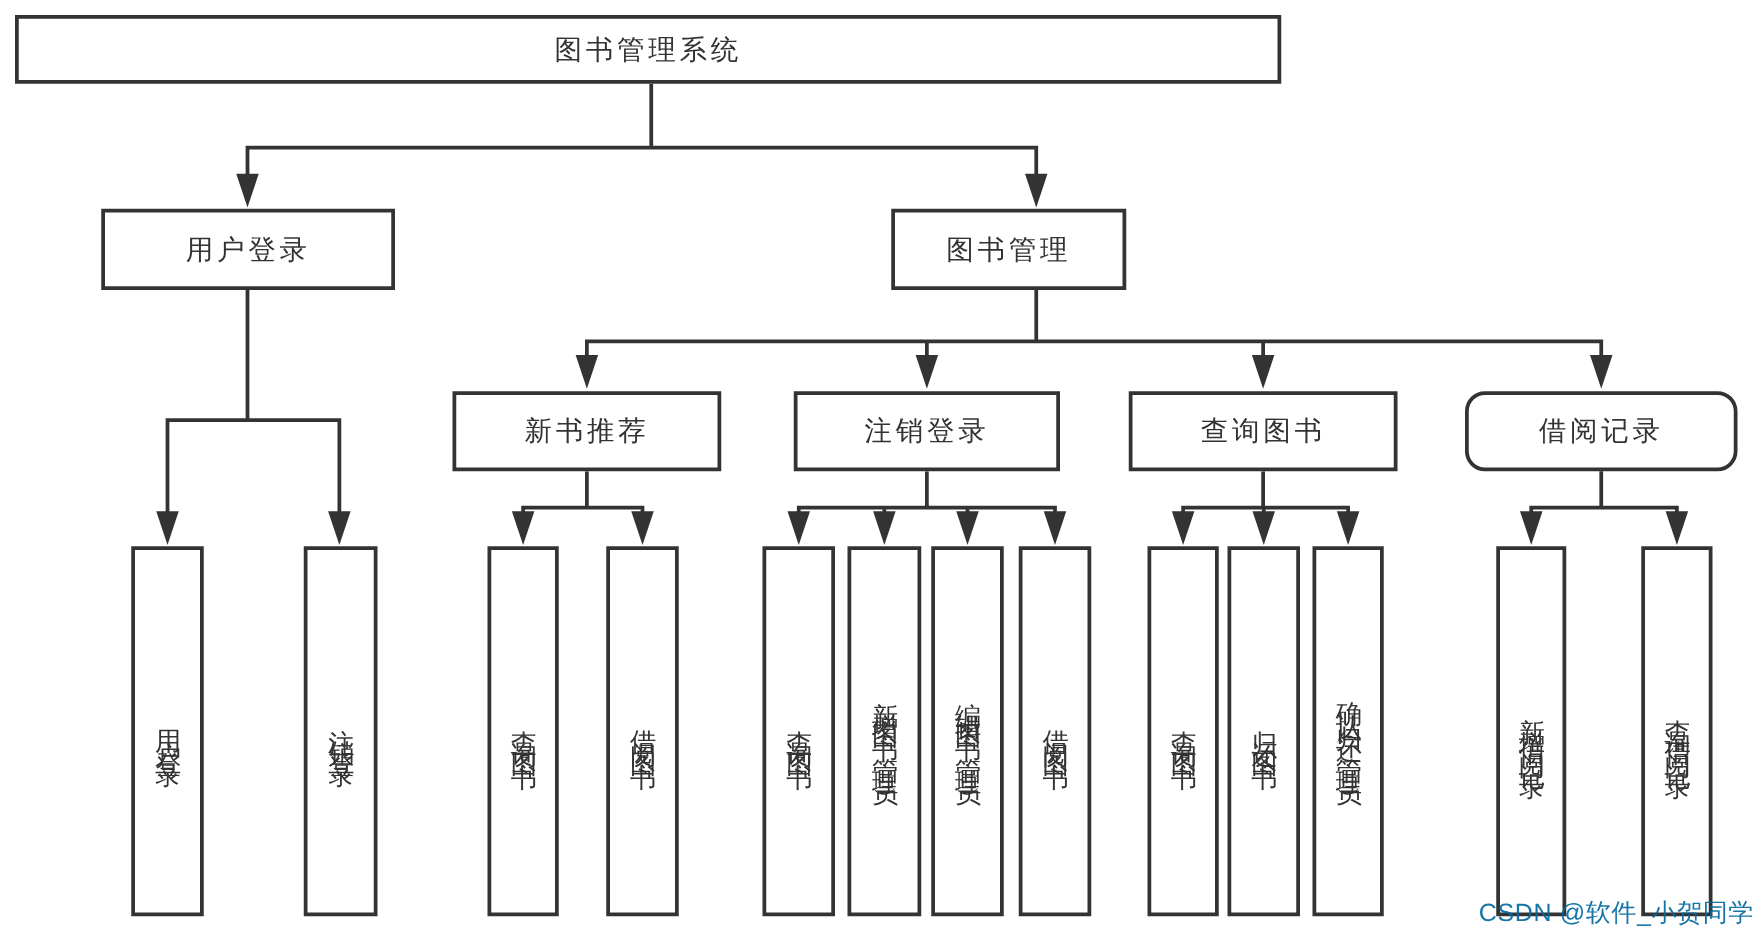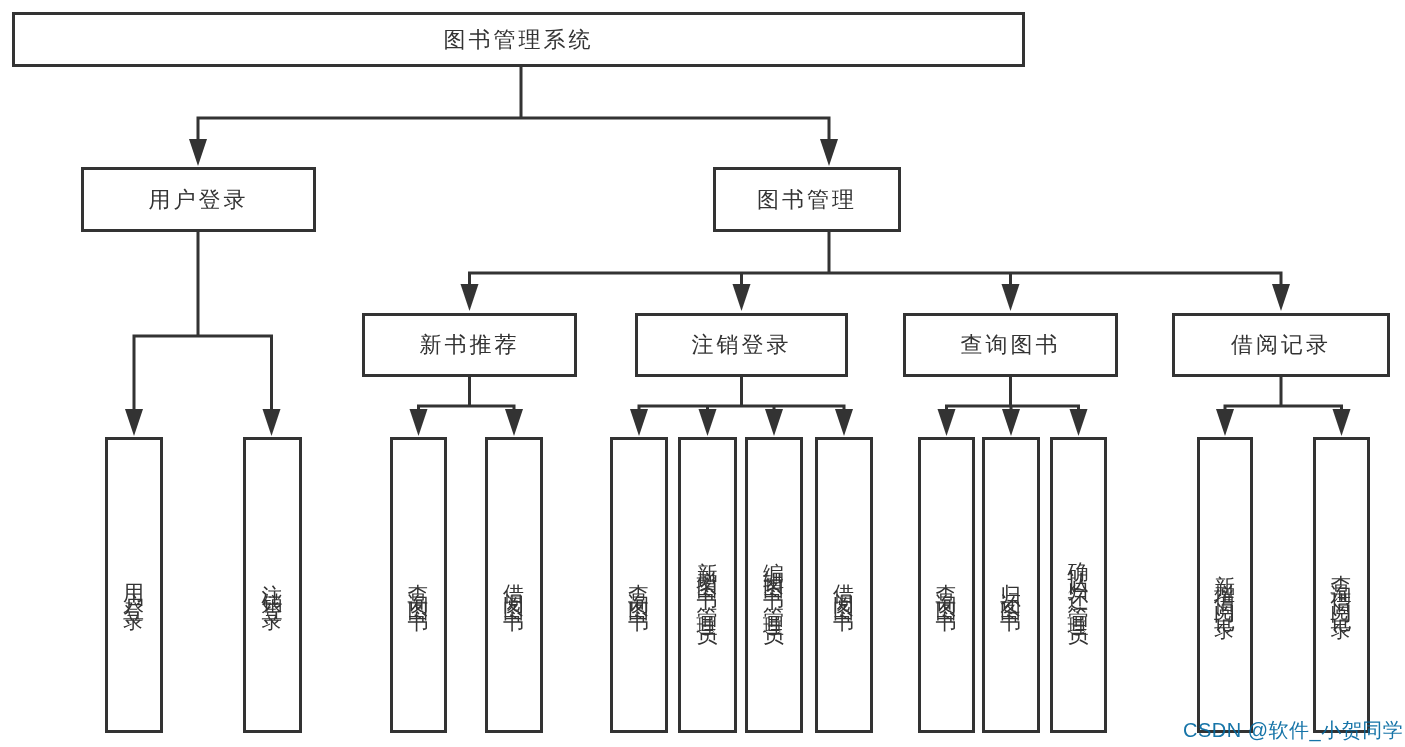--- a/index.html
+++ b/index.html
@@ -41,21 +41,21 @@
   }
   
   .n-root  { left: 12px;   top: 12px;  width: 1013px; height: 55px; }
   
   .n-login { left: 81px;   top: 167px; width: 235px;  height: 65px; }
   .n-mgmt  { left: 713px;  top: 167px; width: 188px;  height: 65px; }
   
   .n-rec   { left: 362px;  top: 313px; width: 215px;  height: 64px; }
   .n-bor   { left: 635px;  top: 313px; width: 213px;  height: 64px; }
   .n-cur   { left: 903px;  top: 313px; width: 215px;  height: 64px; }
-  .n-hist  { left: 1172px; top: 313px; width: 218px;  height: 64px; }
+  .n-hist  { left: 1172px; top: 313px; width: 218px;  height: 64px; border-radius: 16px; }
   
   .leaf    { top: 437px; height: 296px; }
   .n-g1c1  { left: 105px;  width: 58px; }
   .n-g1c2  { left: 243px;  width: 59px; }
   .n-g2c1  { left: 390px;  width: 57px; }
   .n-g2c2  { left: 485px;  width: 58px; }
   .n-g3c1  { left: 610px;  width: 58px; }
   .n-g3c2  { left: 678px;  width: 59px; }
   .n-g3c3  { left: 745px;  width: 58px; }
   .n-g3c4  { left: 815px;  width: 58px; }

